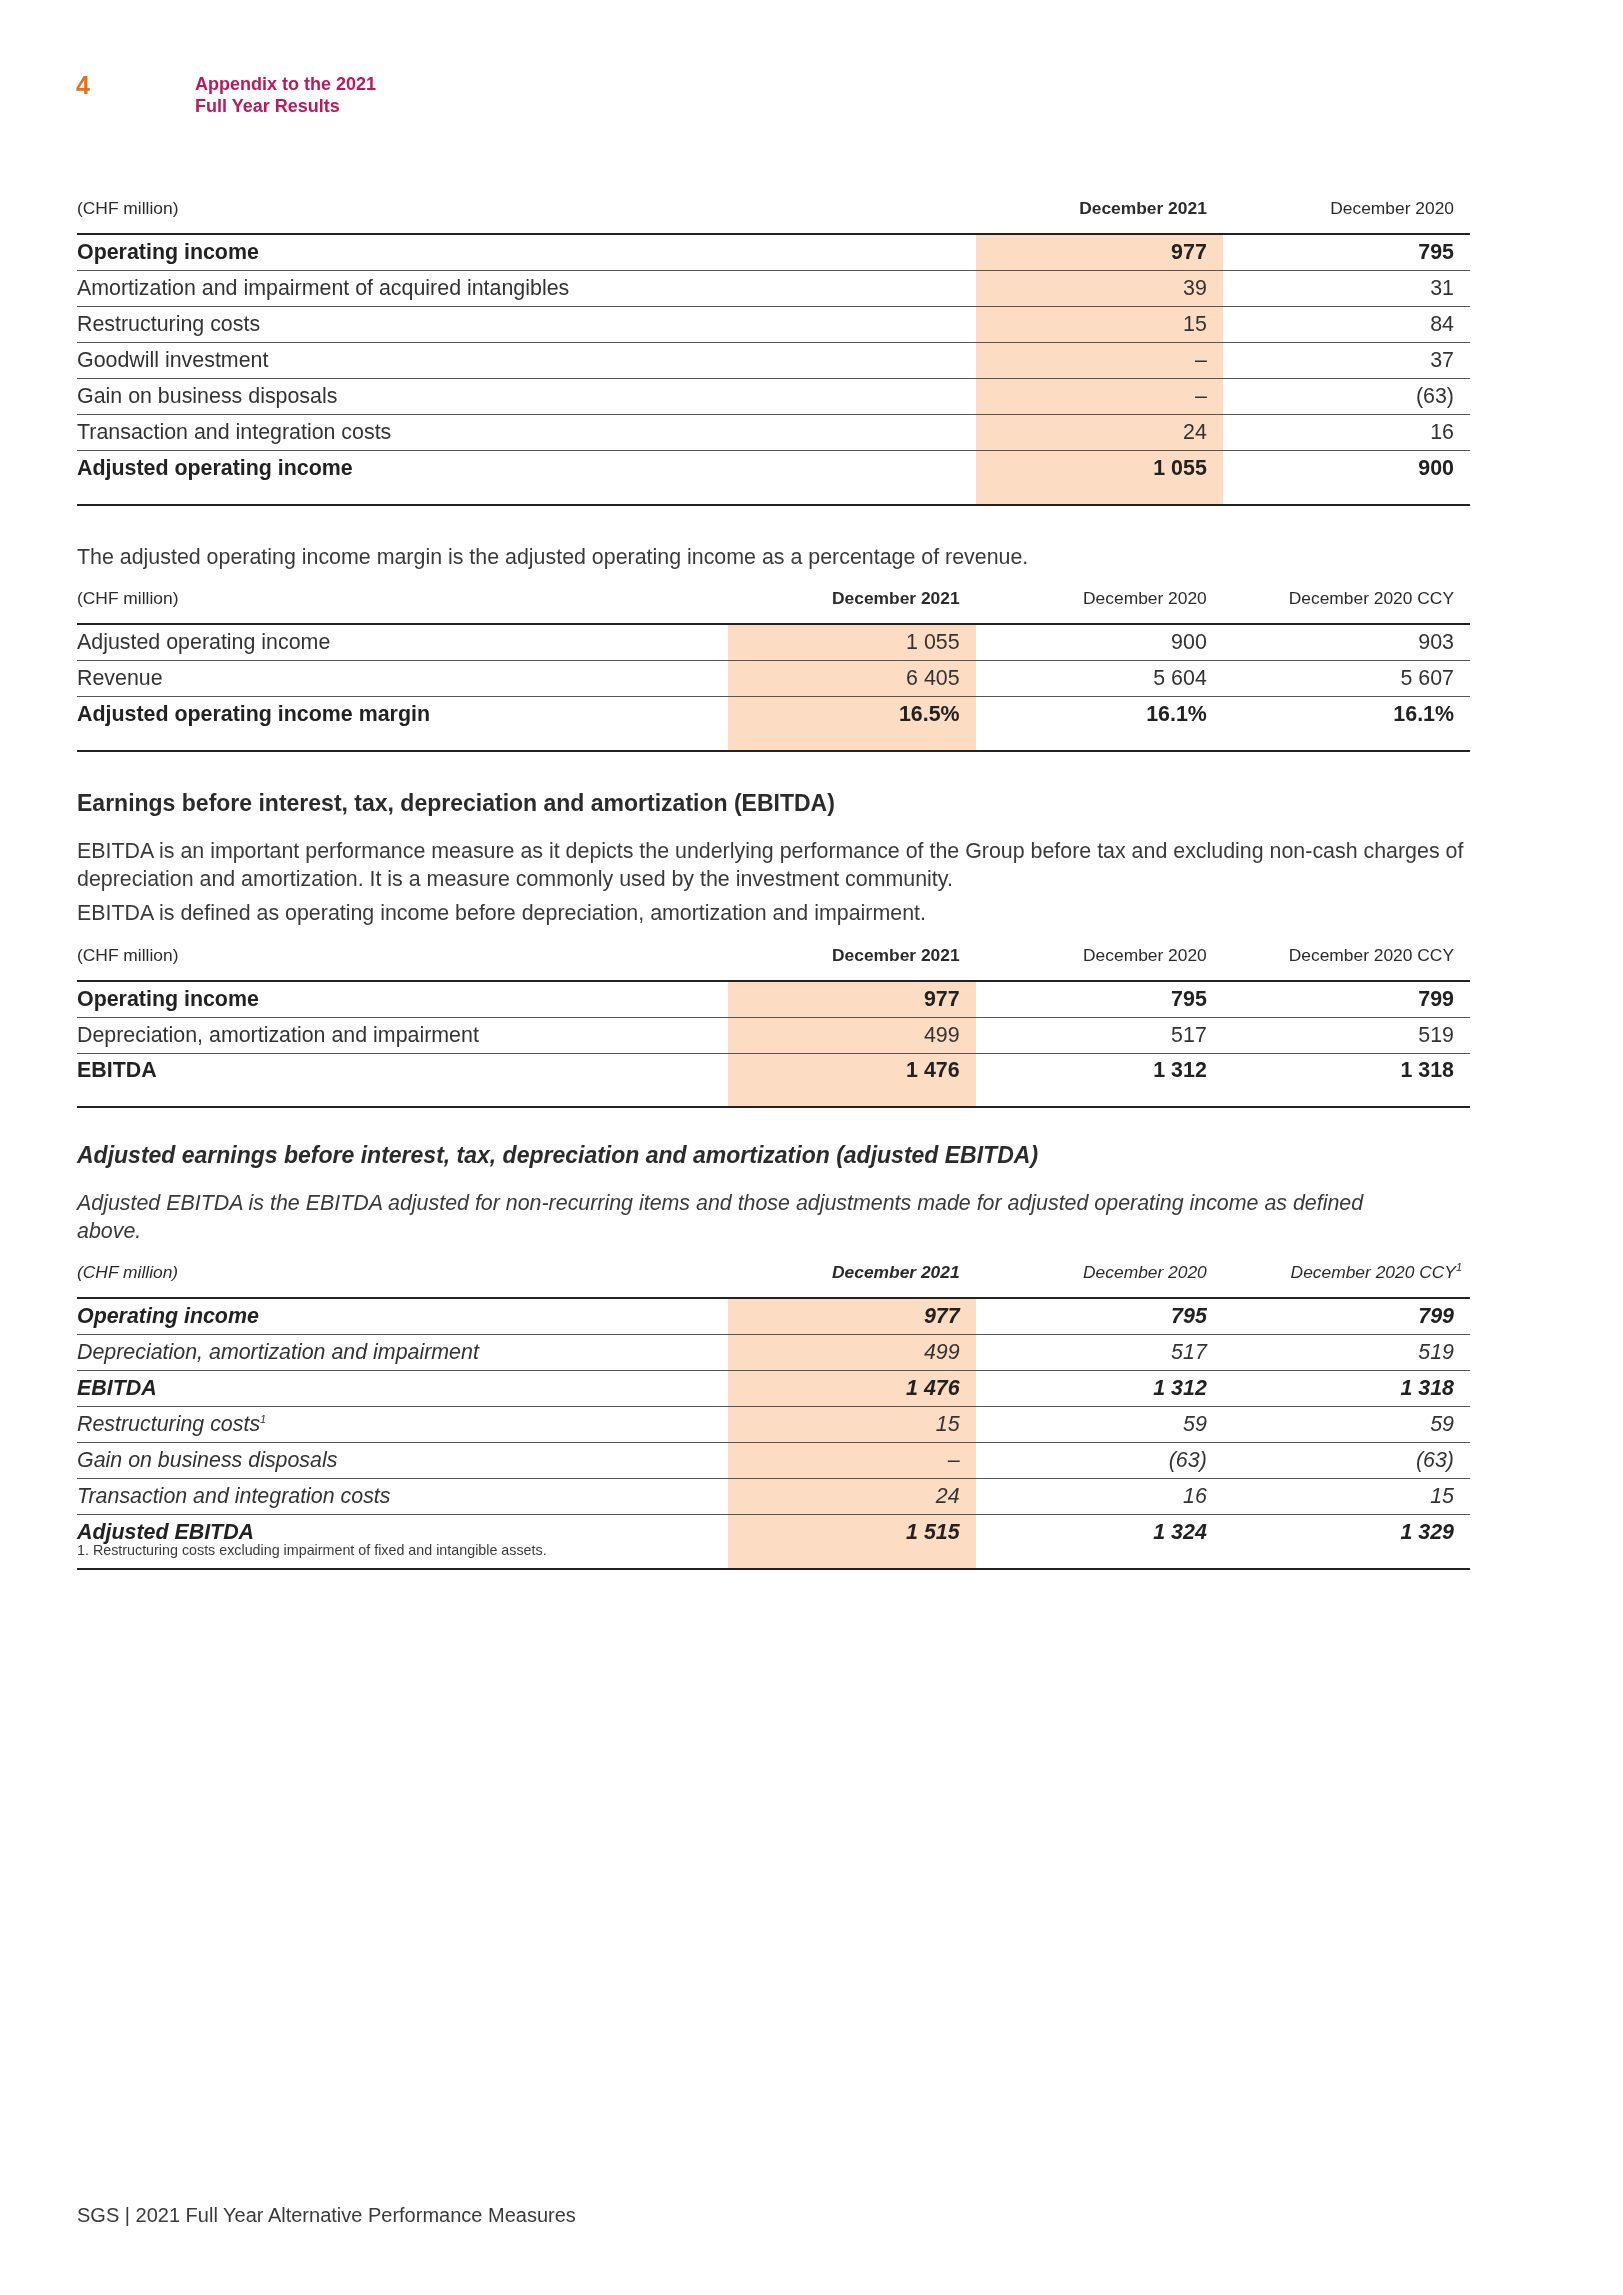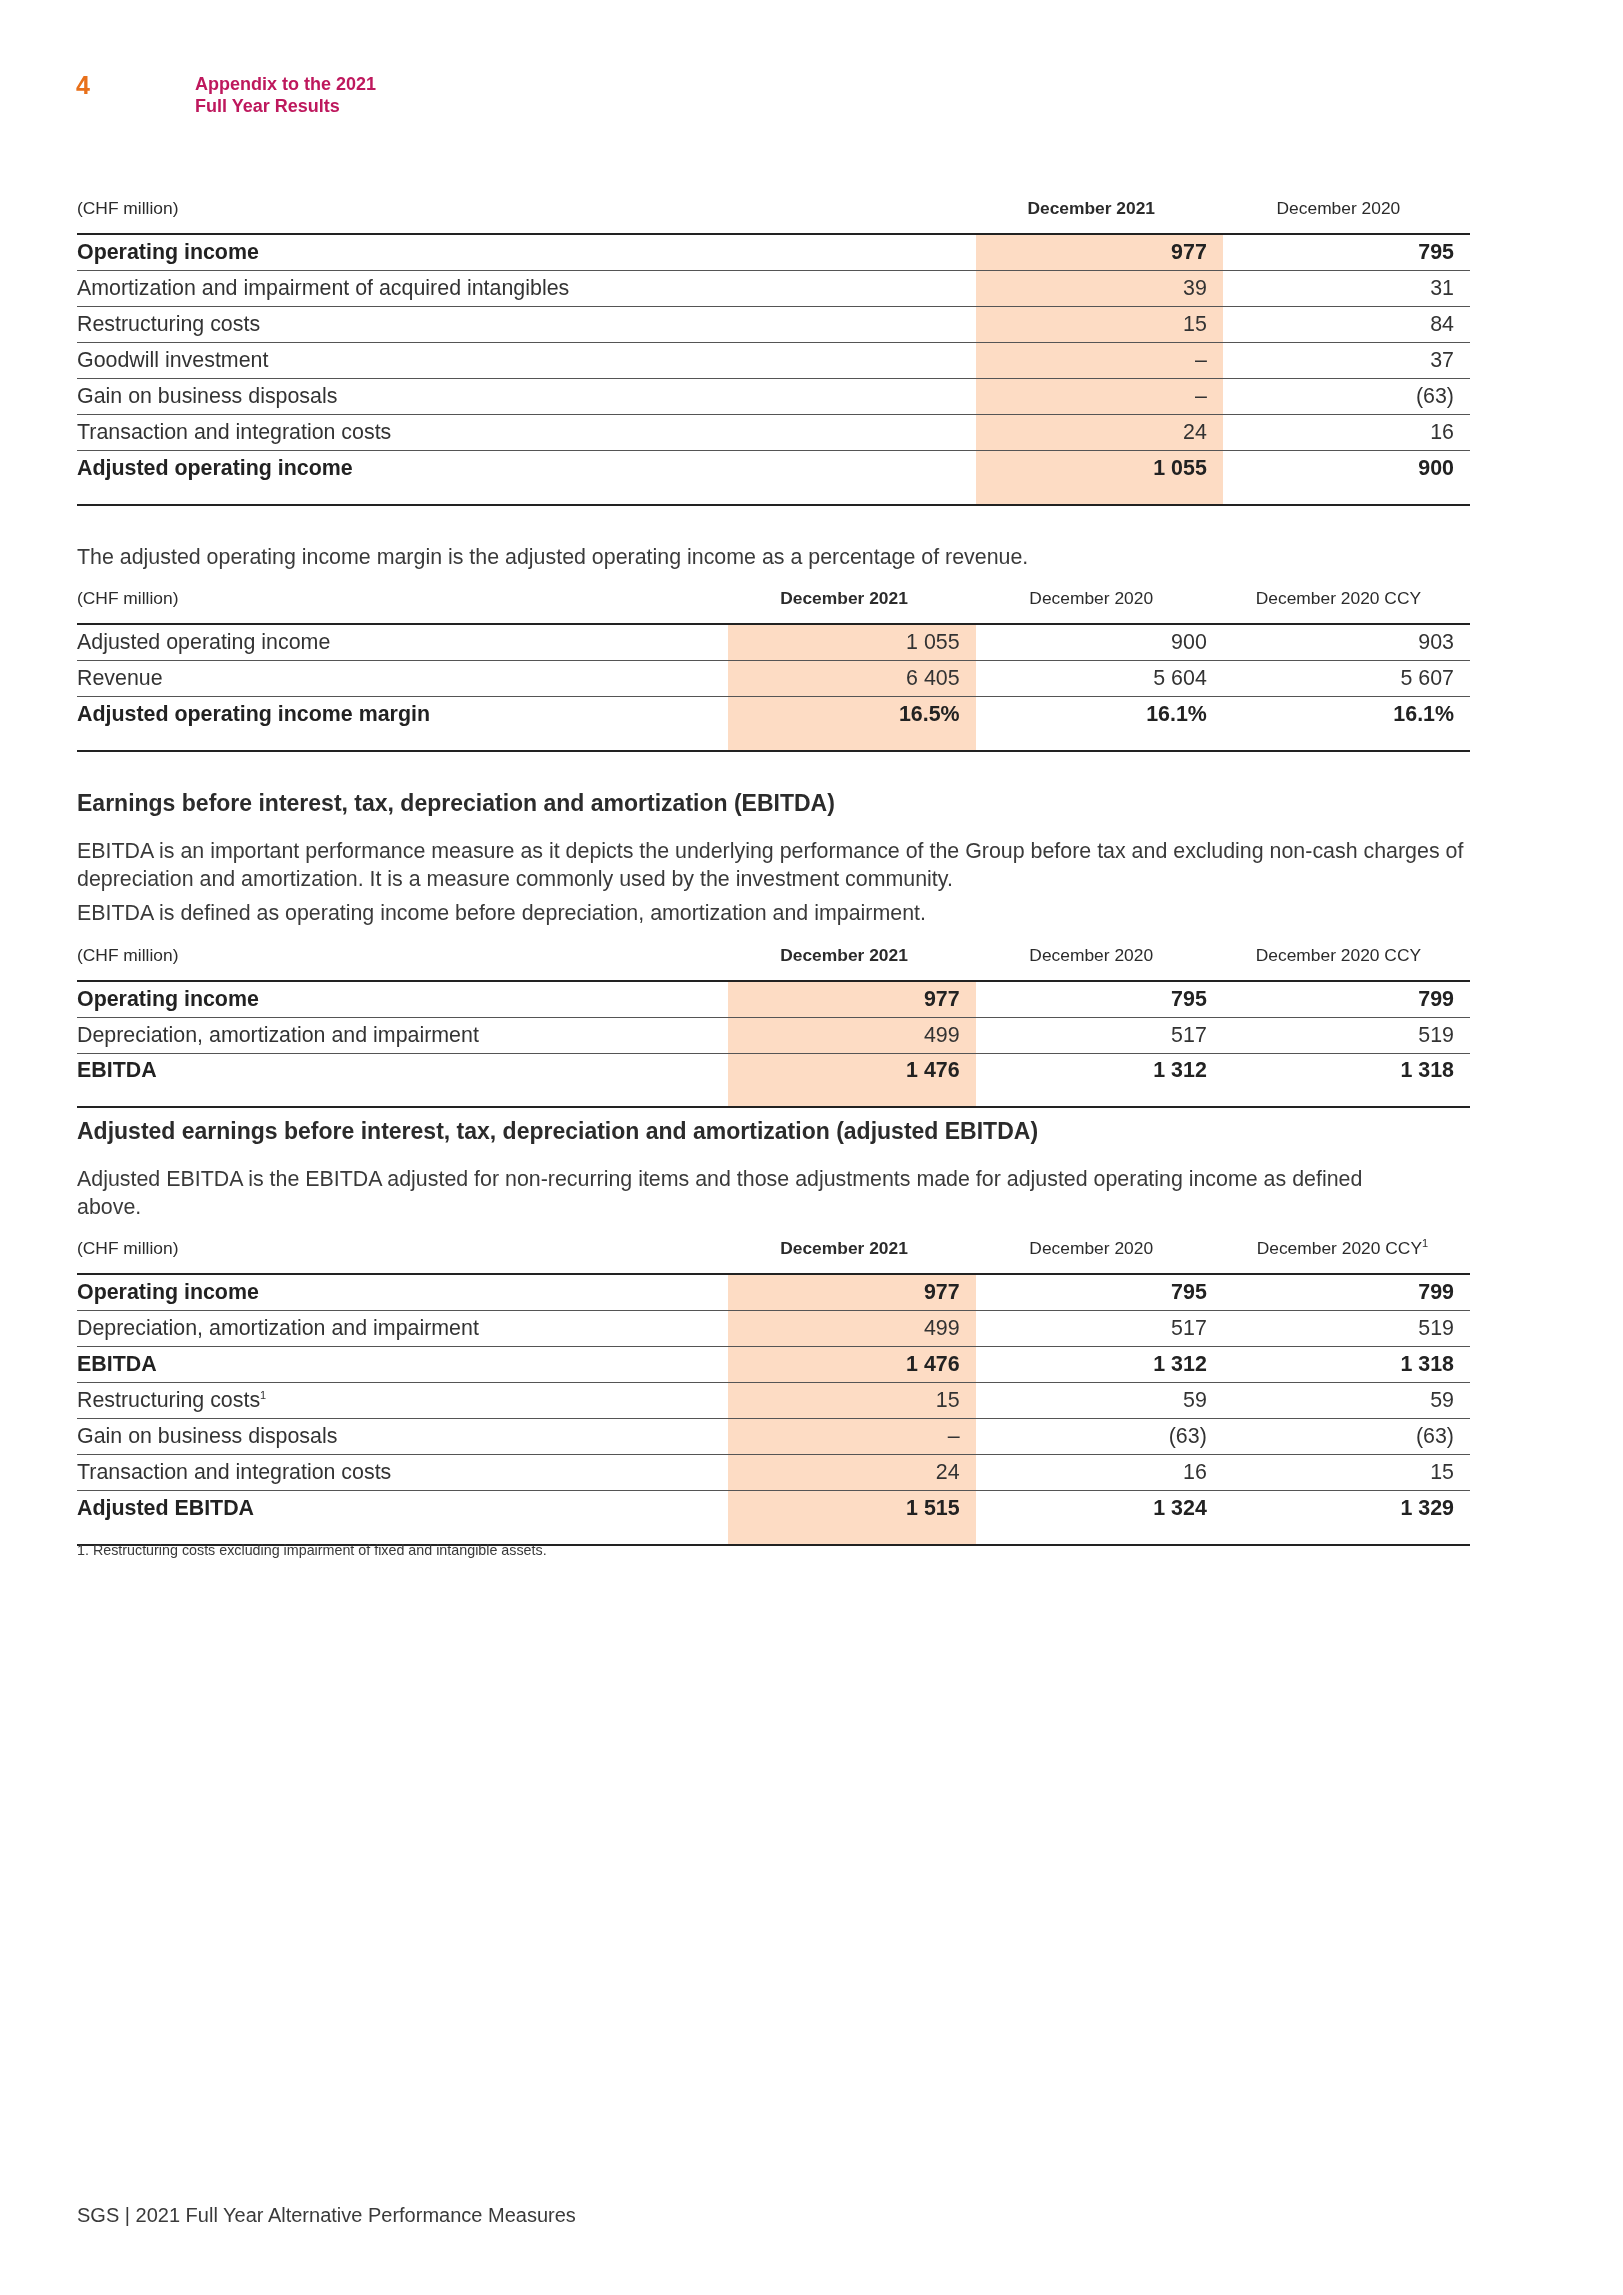--- a/index.html
+++ b/index.html
@@ -10,21 +10,21 @@
   .page-number { position: absolute; left: 76px; top: 71px; font-size: 25px; font-weight: bold; color: #e8701a; }
   .header-title { position: absolute; left: 195px; top: 73px; font-size: 18px; font-weight: bold; line-height: 22px; color: #be185d; }
   .header-title div { white-space: nowrap; }
 
   .section { position: absolute; left: 77px; width: 1393px; }
   .section-heading { font-size: 23px; font-weight: bold; color: #2b2b2b; line-height: 27px; }
   .section-desc { font-size: 21.4px; font-weight: 300; color: #3a3a3a; line-height: 28px; margin-top: 20px; }
   .section-desc + .section-desc { margin-top: 6.3px; }
 
   table.fin { border-collapse: collapse; width: 1393px; table-layout: fixed; }
-  table.fin th { font-size: 17.4px; font-weight: normal; color: #2b2b2b; height: 35px; vertical-align: top; padding: 0 16px 0 0; white-space: nowrap; }
+  table.fin th { font-size: 17.4px; font-weight: normal; color: #2b2b2b; text-align: right; height: 35px; vertical-align: top; padding: 0 16px 0 0; white-space: nowrap; }
   table.fin th.label-col { text-align: left; padding: 0; }
   table.fin th.hl { font-weight: bold; }
   table.fin thead tr { border-bottom: 2.4px solid #222; }
   table.fin td { font-size: 21.4px; font-weight: 300; color: #333; height: 35px; padding: 0 16px 0 0; text-align: right; border-bottom: 1.6px solid #555; white-space: nowrap; }
   table.fin td.label { text-align: left; padding: 0; }
   table.fin tr.bold td { font-weight: bold; color: #222; }
   table.fin td.hl { background: #fddcc4; }
   table.fin tr.last td { height: 48px; vertical-align: top; padding-top: 4.8px; border-bottom: 2.4px solid #222; }
   table.fin tr.last td.label { padding-top: 4.8px; }
   sup { font-size: 11px; vertical-align: super; line-height: 0; }
@@ -170,21 +170,21 @@
       <tr class="bold last">
         <td class="label">EBITDA</td>
         <td class="hl">1 476</td>
         <td>1 312</td>
         <td>1 318</td>
       </tr>
     </tbody>
   </table>
 </div>
 
-<div class="section" style="top:1118px;">
+<div class="section" style="top:1142px;font-style:italic;">
   <div class="section-heading">Adjusted earnings before interest, tax, depreciation and amortization (adjusted EBITDA)</div>
   <div class="section-desc" style="width:1300px;">Adjusted EBITDA is the EBITDA adjusted for non-recurring items and those adjustments made for adjusted operating income as defined above.</div>
   <table class="fin" style="margin-top:17.4px;">
     <colgroup>
         <col style="width:651px">
         <col style="width:247px">
         <col style="width:247px">
         <col style="width:247px">
       </colgroup>
     <thead>

